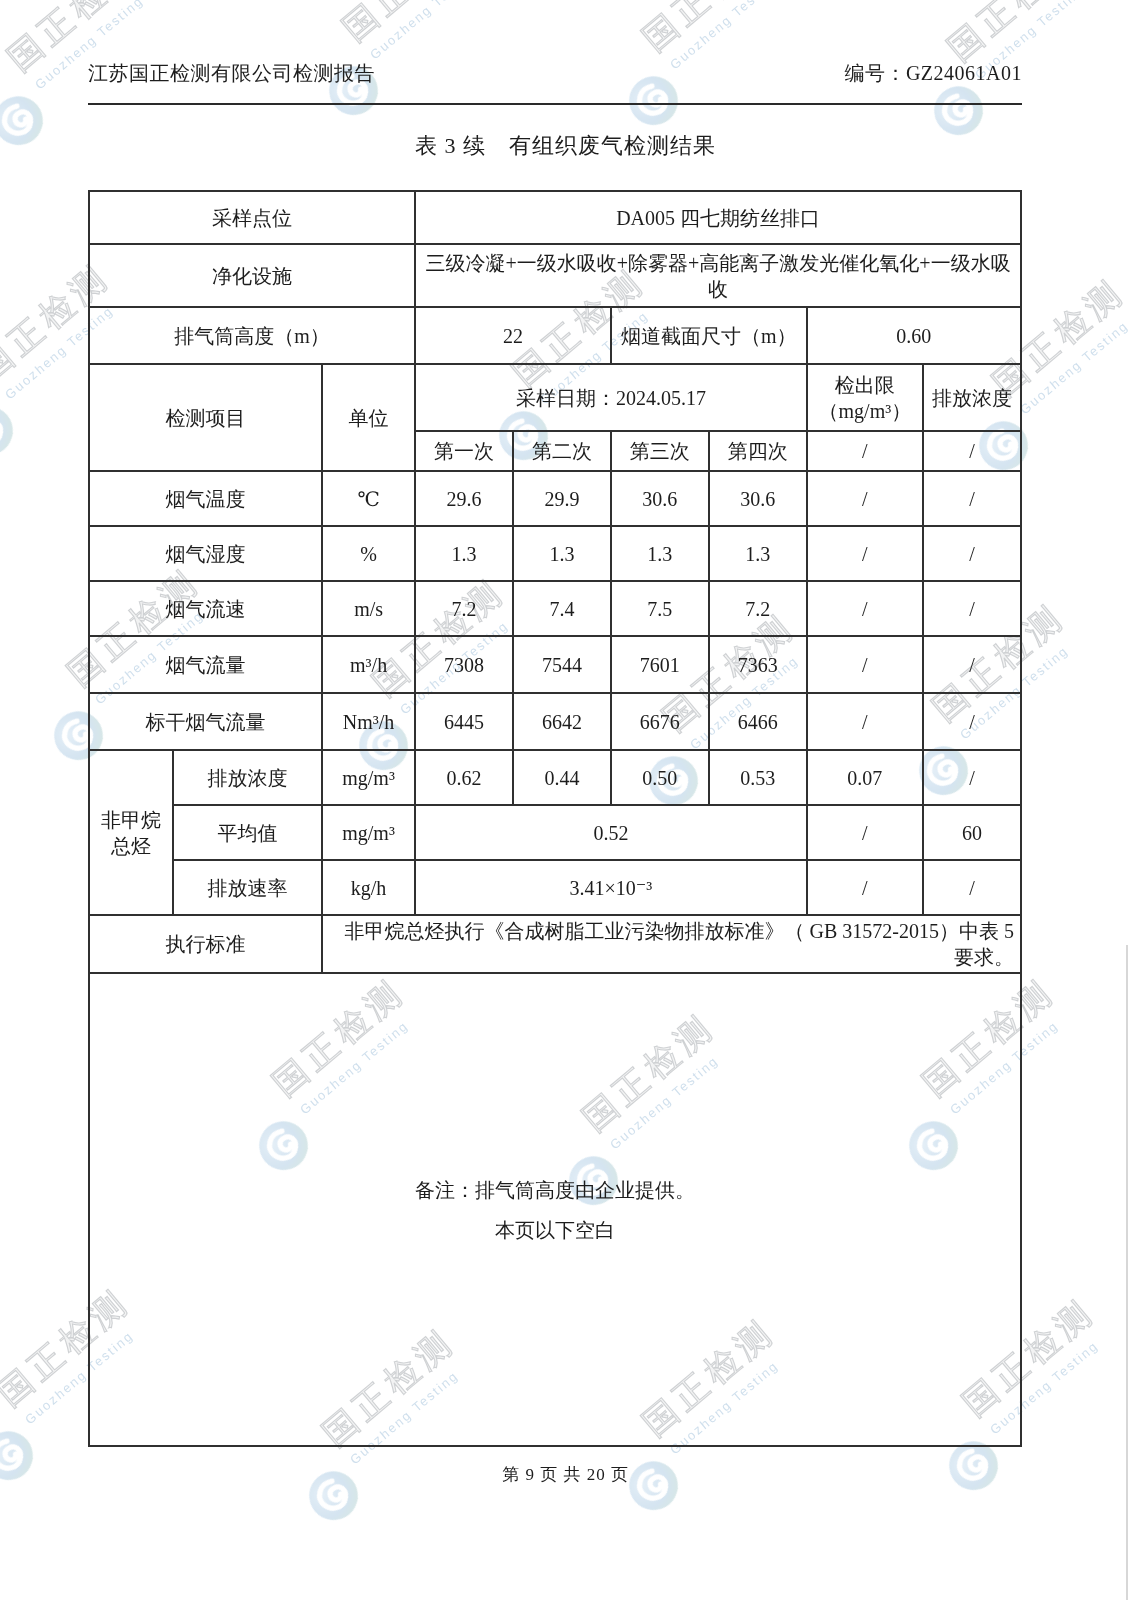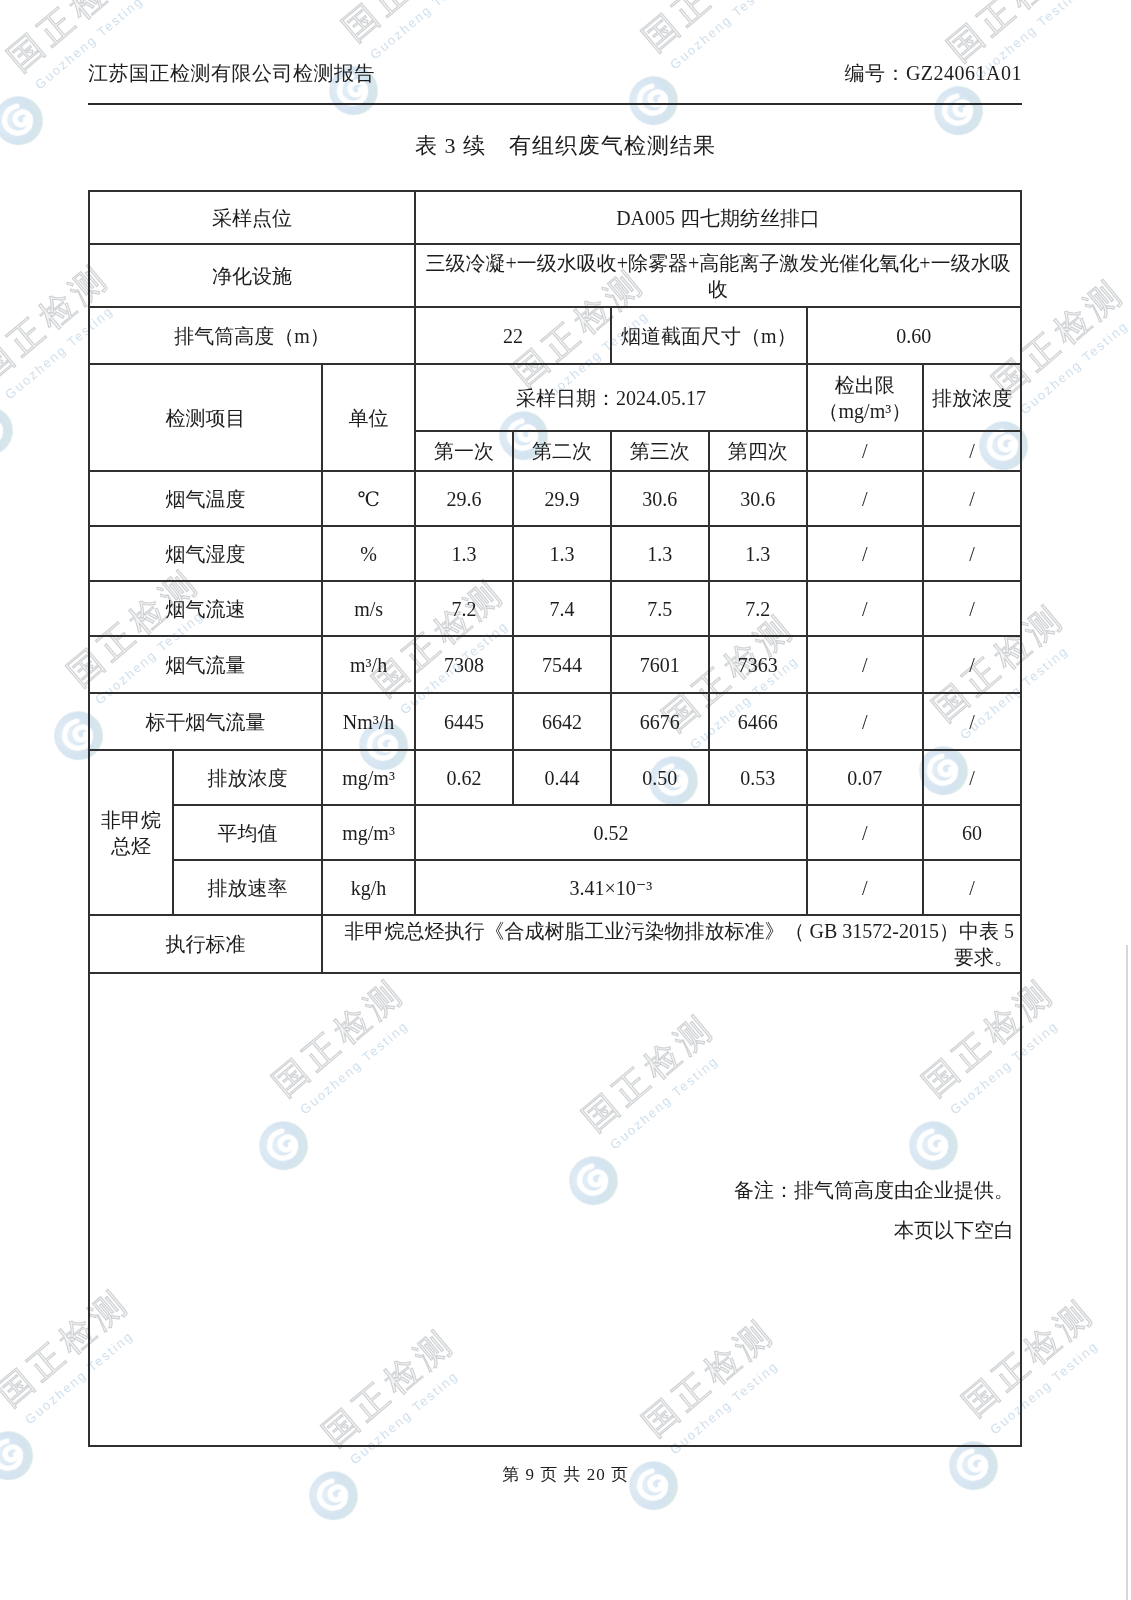--- a/index.html
+++ b/index.html
@@ -66,21 +66,21 @@
   tr.r-info3{height:57px;}
   tr.r-headA{height:67px;}
   tr.r-headB{height:40px;}
   tr.r-data{height:55px;}
   tr.r-data2{height:57px;}
   tr.r-exec{height:57px;padding-left:36px;}
   tr.r-remark{height:473px;}
   td.pre{white-space:pre-line;}
   td.left{text-align:right;padding-left:10px;padding-right:10px;line-height:1.45;}
   td.remarks{
-    vertical-align:top;text-align:right;
+    vertical-align:top;text-align:center;
     padding:8px 10px;line-height:1.4;
   }
   td.remarks .line2{margin-top:14px;}
   .page-footer{
     position:absolute;left:0;top:1463px;width:100%;
     text-align:center;font-size:17px;letter-spacing:1px;
   }
   .scan-edge{
     position:absolute;right:3px;top:945px;bottom:0;width:2px;
     background:#c2c2c2;opacity:.65;z-index:2;

